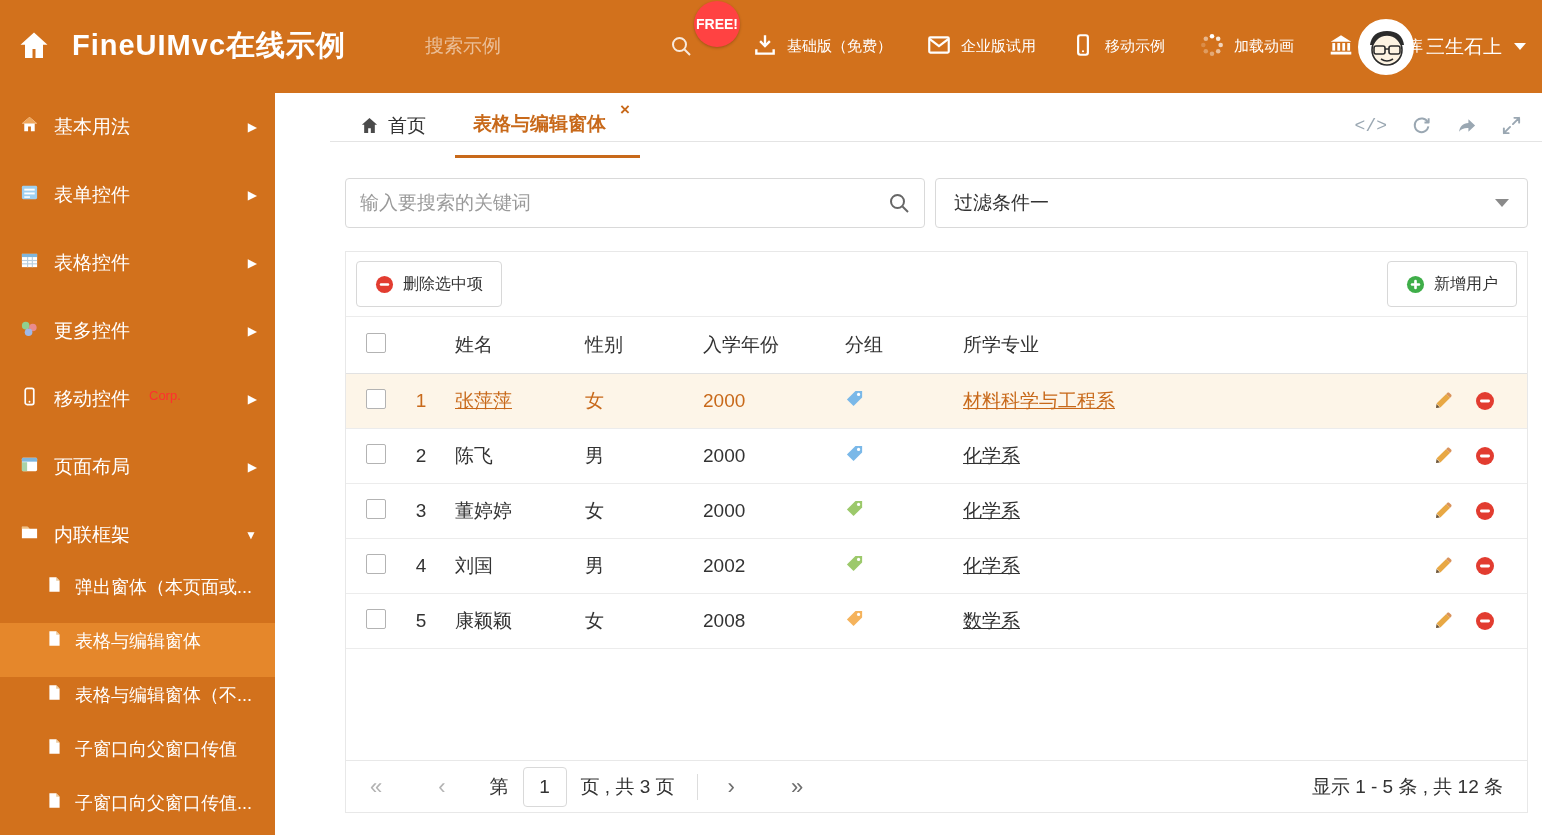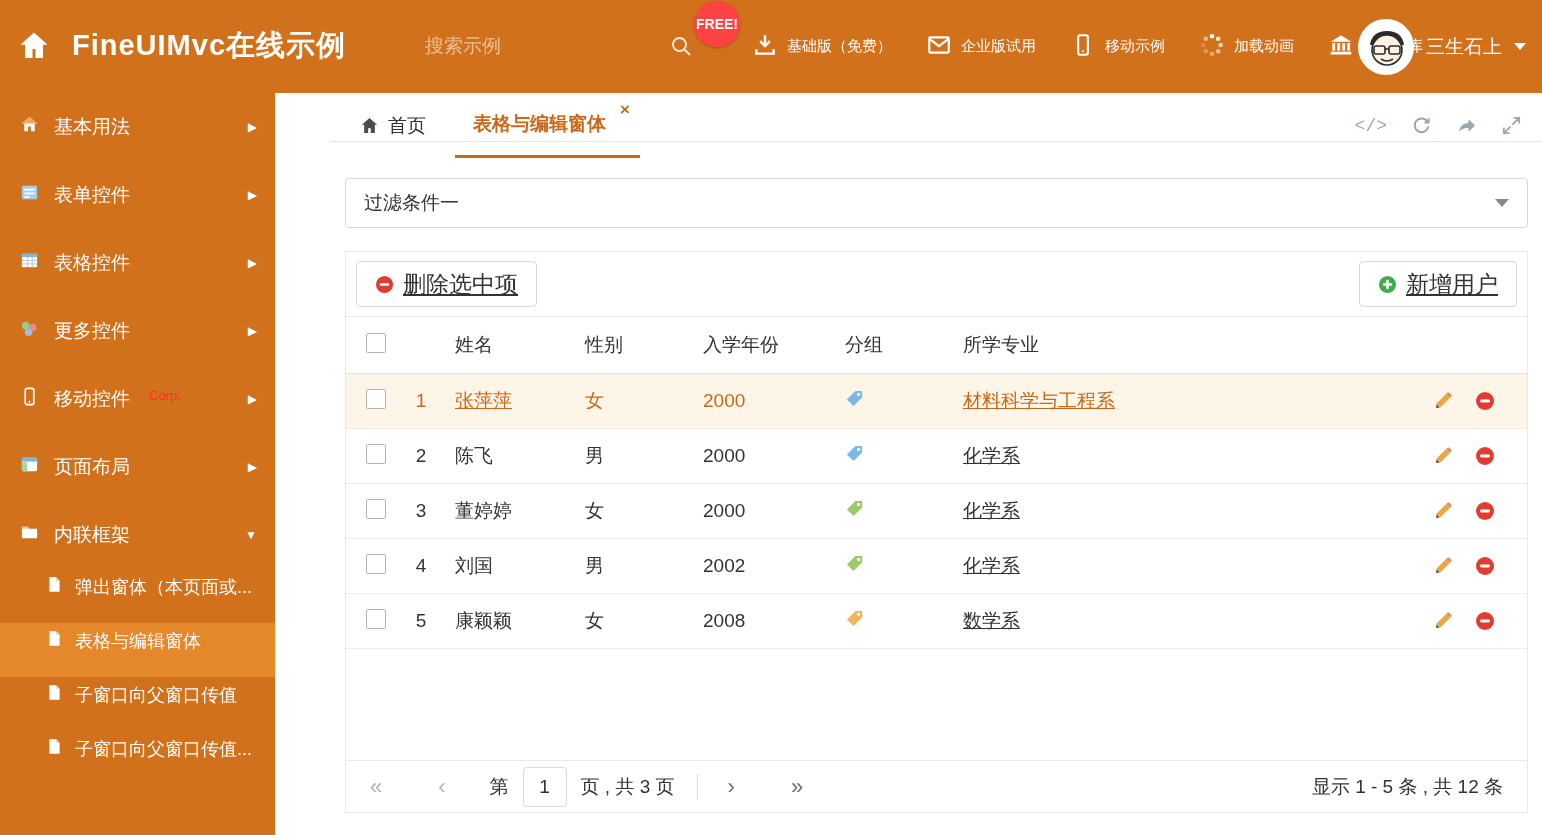--- a/index.html
+++ b/index.html
@@ -50,21 +50,21 @@
   .filter-row { position:absolute; top:85px; left:15px; right:14px; height:50px; display:flex; gap:10px; }
   .f-search { width:580px; height:50px; border:1px solid #d9d9d9; border-radius:4px; display:flex; align-items:center; padding:0 14px; }
   .f-search input { flex:1; border:none; outline:none; font-size:19px; color:#333; font-family:inherit; }
   .f-search input::placeholder { color:#9a9a9a; }
   .f-search svg { color:#666; }
   .f-select { flex:1; height:50px; border:1px solid #d9d9d9; border-radius:4px; display:flex; align-items:center; padding:0 18px; font-size:19px; color:#333; cursor:pointer; }
   .f-select .sel-caret { margin-left:auto; width:0; height:0; border-left:7px solid transparent; border-right:7px solid transparent; border-top:8px solid #8a8a8a; }
 
   .panel { position:absolute; top:158px; left:15px; right:14px; bottom:22px; border:1px solid #e8e8e8; }
   .toolbar { height:64px; display:flex; align-items:center; justify-content:space-between; padding:0 10px; }
-  .btn { height:46px; display:flex; align-items:center; gap:9px; padding:8px 18px; background:#fff; border:1px solid #d8d8d8; border-radius:4px; font-size:23px; color:#333; cursor:pointer; font-family:inherit;text-decoration:underline; }
+  .btn { height:46px; display:flex; align-items:center; gap:9px; padding:8px 18px; background:#fff; border:1px solid #d8d8d8; border-radius:4px; font-size:16px; color:#333; cursor:pointer; font-family:inherit; }
 
   table { width:100%; border-collapse:collapse; font-size:19px; color:#333; table-layout:fixed; }
   col.c-check{width:50px} col.c-idx{width:42px} col.c-name{width:130px} col.c-gender{width:118px}
   col.c-year{width:142px} col.c-group{width:118px} col.c-actions{width:110px}
   th { height:57px; font-weight:normal; text-align:left; padding-left:17px; border-top:1px solid #ececec; border-bottom:1px solid #e2e2e2; }
   td { height:55px; padding-left:17px; border-bottom:1px solid #ececec; }
   th.cb, td.cb { padding-left:20px; }
   td.idx { padding-left:8px; text-align:center; }
   .checkbox { width:20px; height:20px; border:1px solid #b3b3b3; border-radius:2px; background:#fff; display:inline-block; cursor:pointer; }
   .major-link { color:#333; text-decoration:underline; cursor:pointer; }
@@ -266,20 +266,28 @@
 
     <div class="s-sub active">
       <span>
         <svg viewBox="0 0 20 20" width="17" height="17">
           <path d="M4 1.5h8l4 4V18.5H4z" fill="#fff"></path>
           <path d="M12 1.5v4h4z" fill="#eccb9d"></path>
         </svg></span>
       <span>表格与编辑窗体</span>
     </div>
 
+    <div class="s-sub">
+      <span>
+        <svg viewBox="0 0 20 20" width="17" height="17">
+          <path d="M4 1.5h8l4 4V18.5H4z" fill="#fff"></path>
+          <path d="M12 1.5v4h4z" fill="#eccb9d"></path>
+        </svg></span>
+      <span>表格与编辑窗体（不...</span>
+    </div>
 
     <div class="s-sub">
       <span>
         <svg viewBox="0 0 20 20" width="17" height="17">
           <path d="M4 1.5h8l4 4V18.5H4z" fill="#fff"></path>
           <path d="M12 1.5v4h4z" fill="#eccb9d"></path>
         </svg></span>
       <span>子窗口向父窗口传值</span>
     </div>
 
@@ -322,20 +330,27 @@
         </span>
       <span class="tool">
         <svg viewBox="0 0 22 22" width="21" height="21" fill="none" stroke="currentColor" stroke-width="2" stroke-linecap="round">
           <path d="M3 19v-5M3 19h5M3 19l6.5-6.5M19 3v5M19 3h-5M19 3l-6.5 6.5"></path>
         </svg>
         </span>
     </div>
   </div>
 
   <div class="filter-row">
+    <div class="f-search">
+      <input placeholder="输入要搜索的关键词" style="">
+      <svg viewBox="0 0 22 22" width="22" height="22">
+        <circle cx="9.5" cy="9.5" r="6.5" fill="none" stroke="currentColor" stroke-width="2"></circle>
+        <line x1="14.5" y1="14.5" x2="20" y2="20" stroke="currentColor" stroke-width="2"></line>
+      </svg>
+    </div>
     <div class="f-select">
       <span>过滤条件一</span>
       <span class="sel-caret"></span>
     </div>
   </div>
 
   <div class="panel">
     <div class="toolbar">
       <button class="btn">
         <svg viewBox="0 0 20 20" width="19" height="19">

